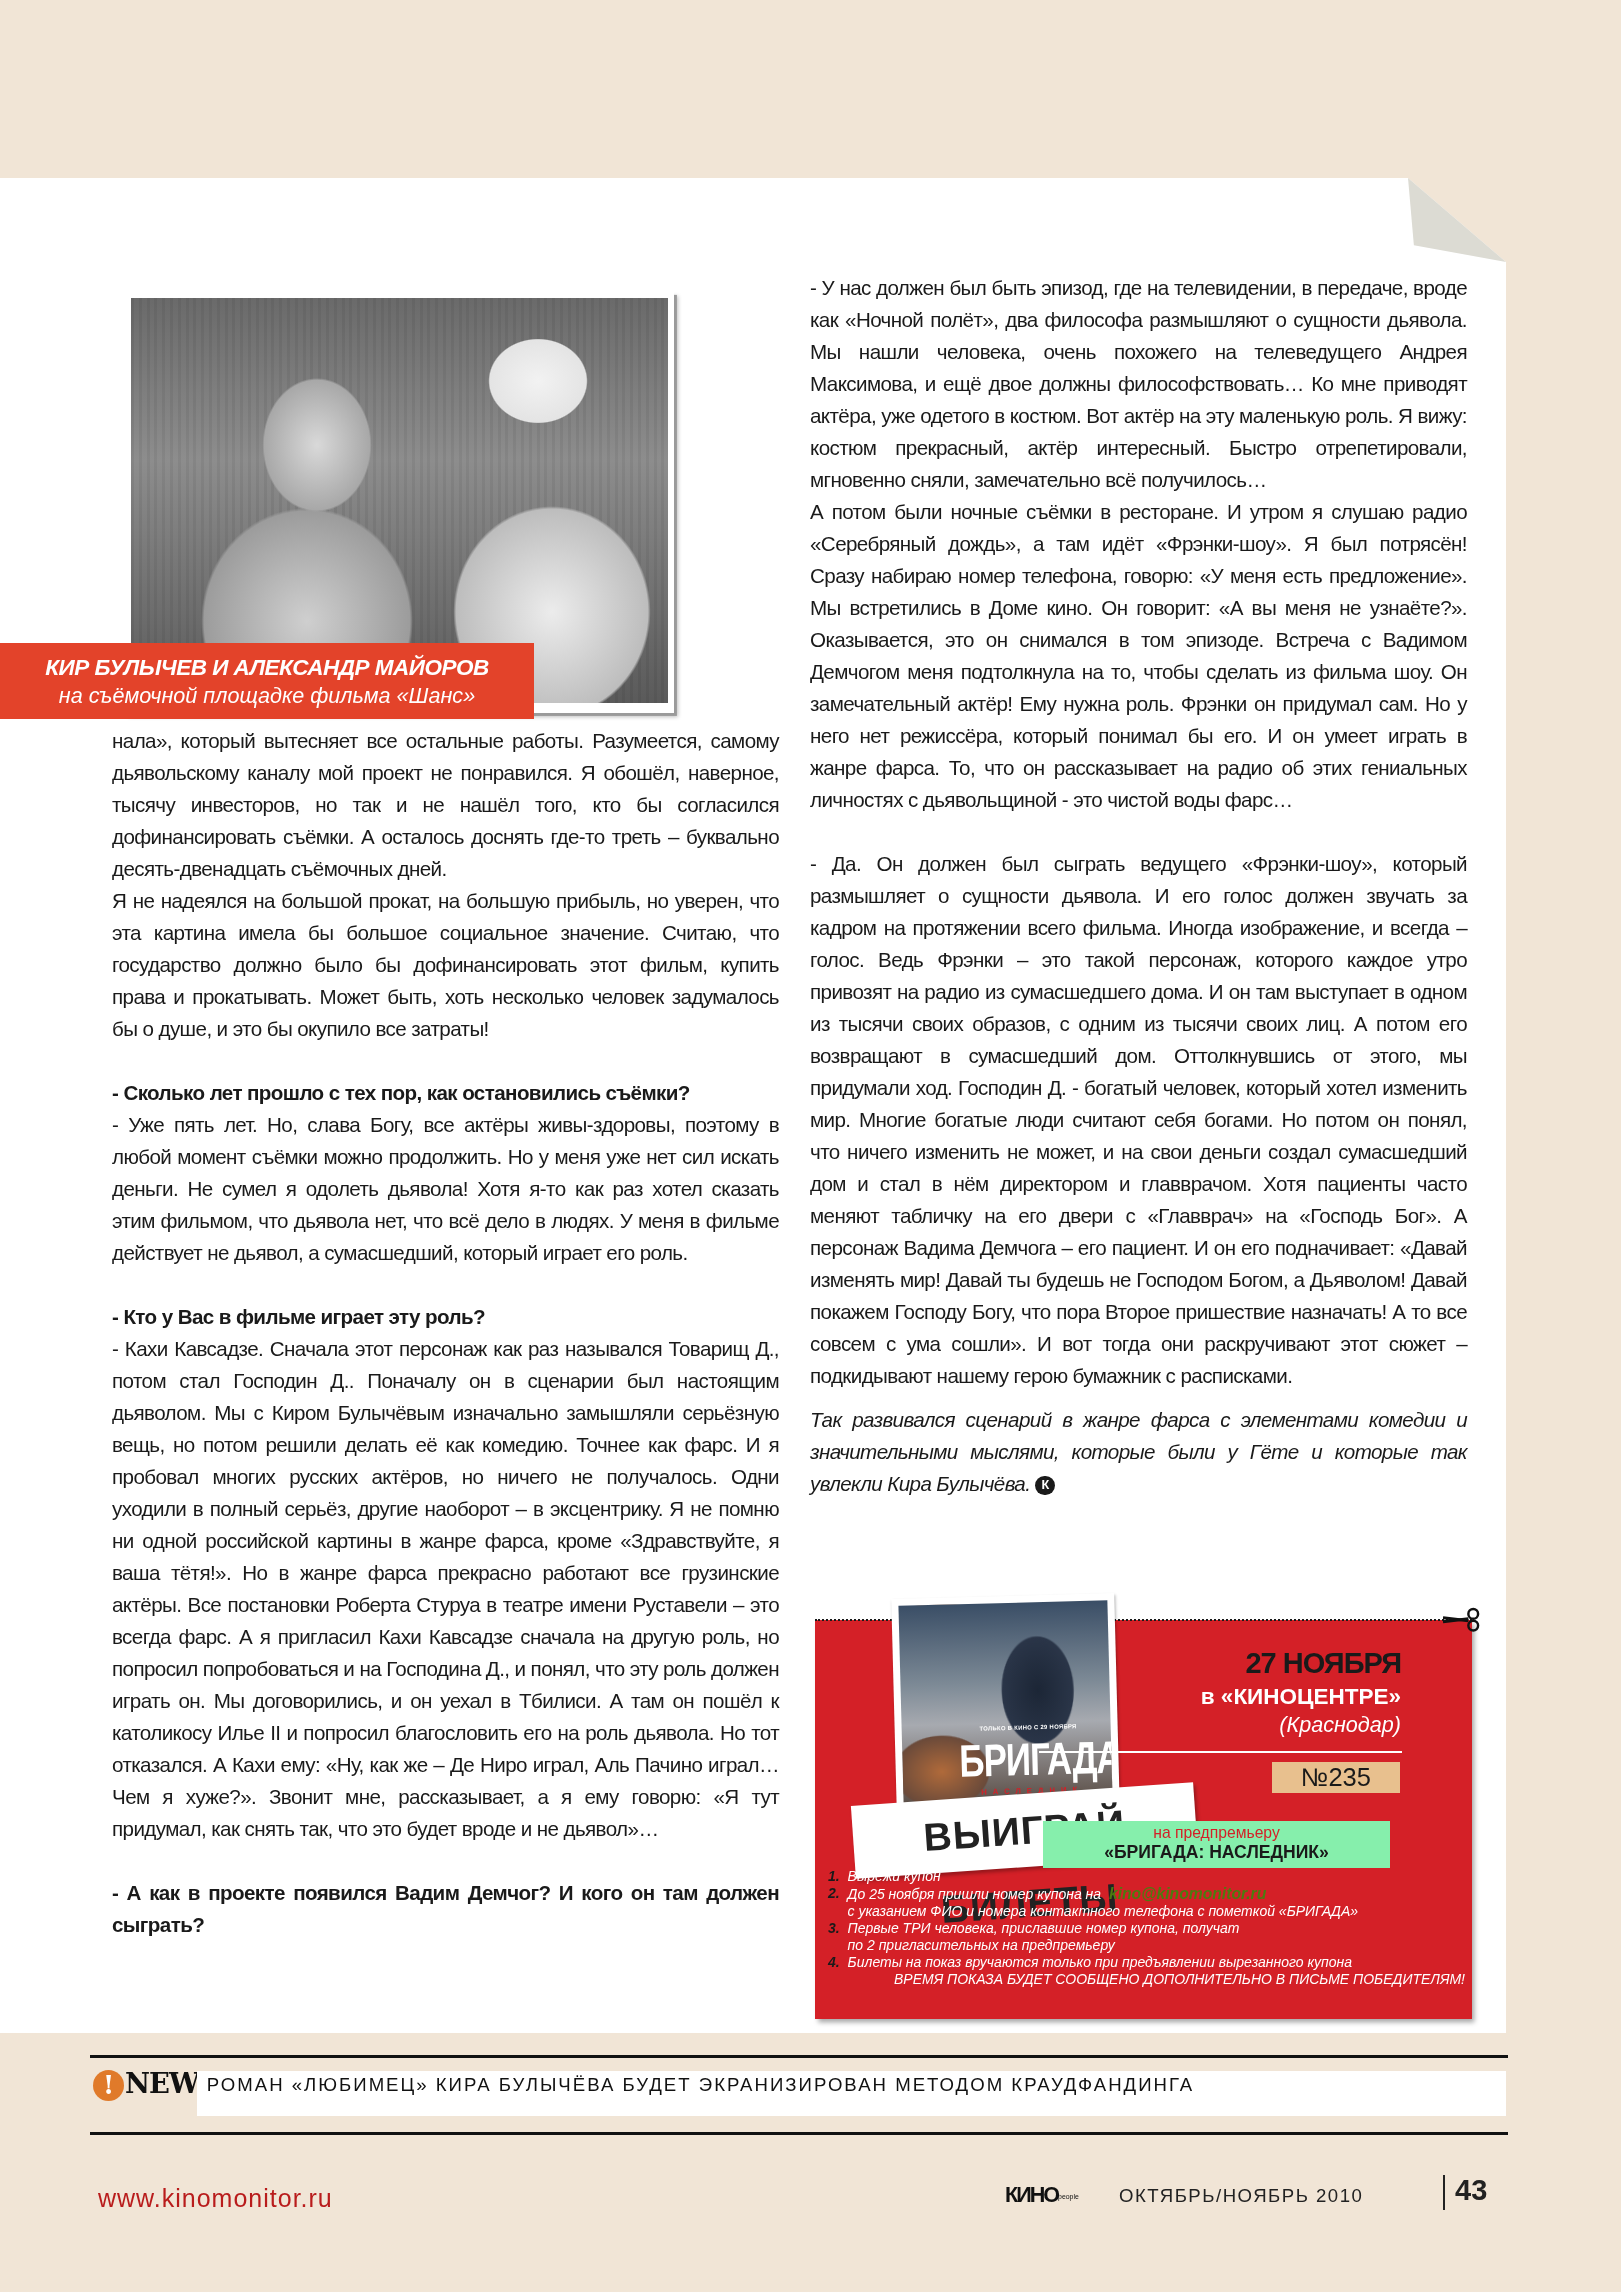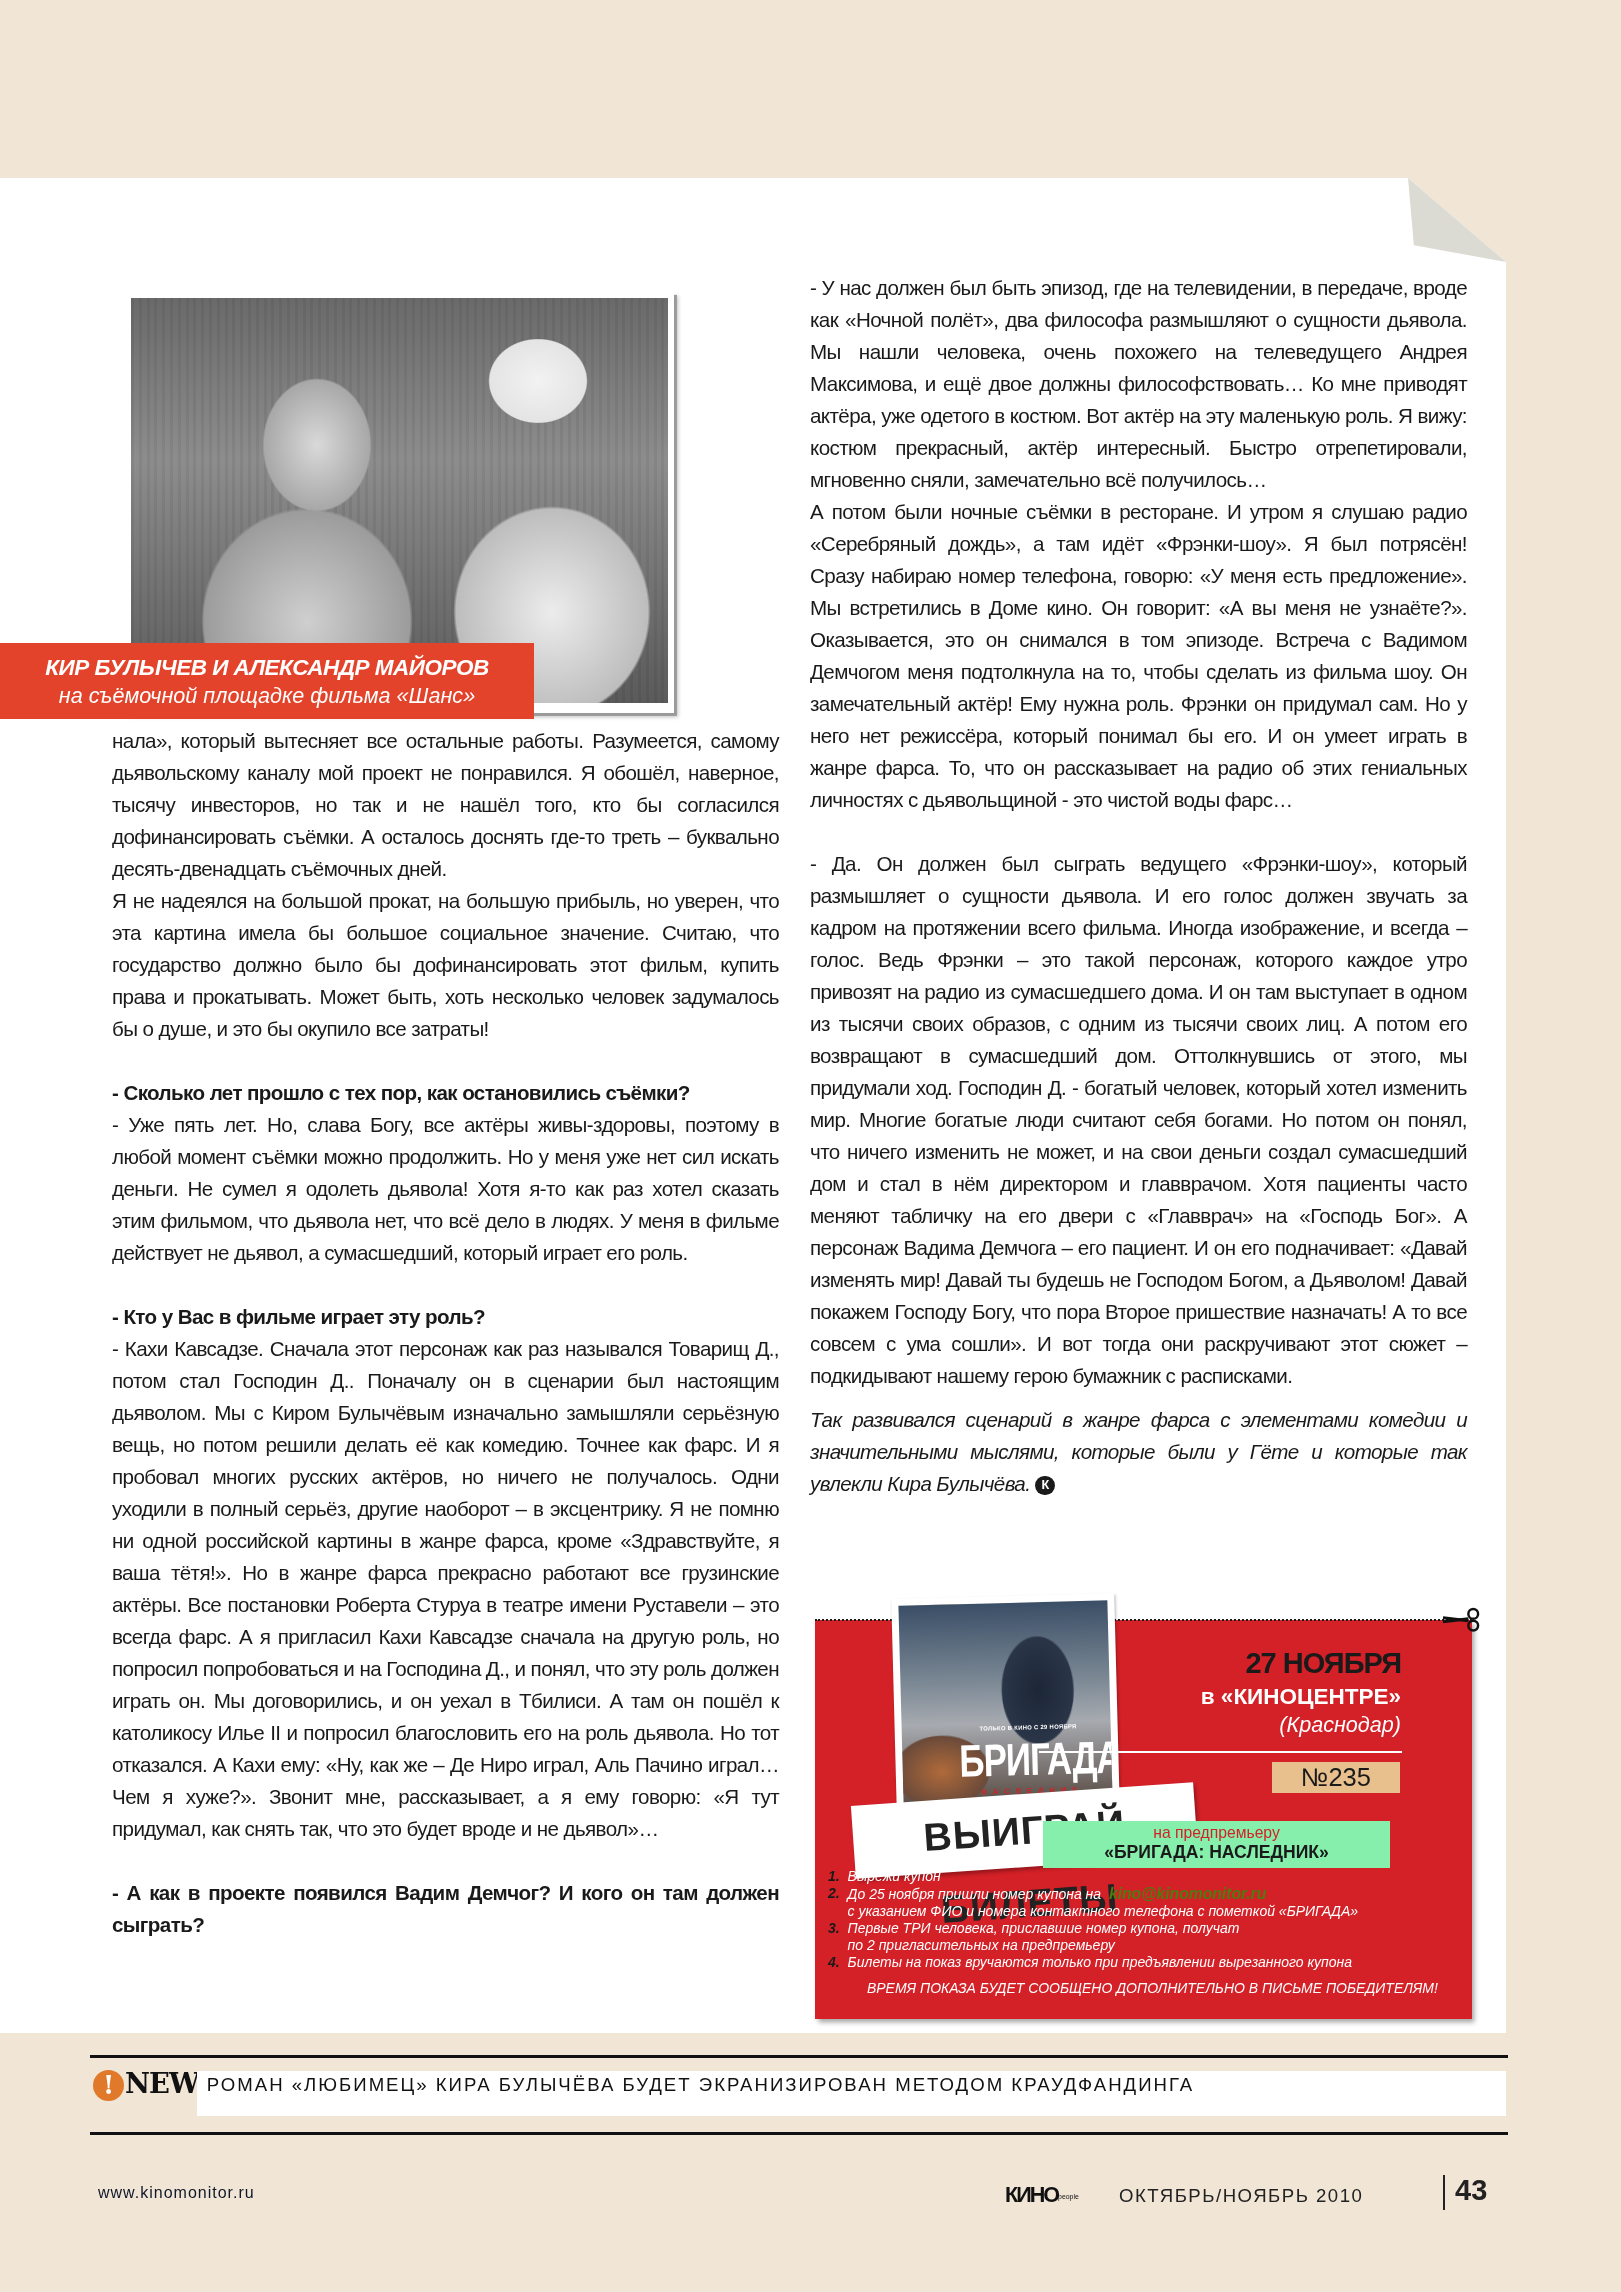--- a/index.html
+++ b/index.html
@@ -196,21 +196,21 @@
     width: 637px;
     color: #fff;
     font-style: italic;
     font-size: 14px;
     line-height: 17px;
   }
   .rules .rule { display: flex; }
   .rules .num { color: #1a1a1a; font-weight: bold; width: 19.6px; flex: none; }
   .rules .email { color: #4d7c0f; font-weight: bold; font-size: 15.7px; margin-left: 7.8px; }
   .rules .indent { padding-left: 19.6px; }
-  .rules .notice { margin-top: 9px; text-align: center; font-size: 14px; padding-left: 11.8px; }
+  .rules .notice { margin-top: 0; text-align: right; font-size: 14px; padding-left: 11.8px; }
 
   
   .news-rule { position: absolute; left: 90px; width: 1418px; height: 2.9px; background: #111; }
   .news-icon {
     position: absolute; left: 93px; top: 2070px;
     width: 31px; height: 31px; border-radius: 50%;
     background: #e07a2a; color: #fff;
     font-weight: bold; font-size: 25.5px; line-height: 31px; text-align: center;
     font-family: "DejaVu Serif", serif;
   }
@@ -225,21 +225,21 @@
     background: #fff;
     font-size: 18.6px; line-height: 27.4px;
     padding-left: 9.8px;
     color: #111;
     letter-spacing: 2px;
   }
 
   
   .footer-url {
     position: absolute; left: 98px; top: 2184px;
-    font-size: 16px; color: #0f172a; letter-spacing: 1px;
+    font-size: 25px; color: #b91c1c; letter-spacing: 1px;
   }
   .footer-logo {
     position: absolute; left: 1005px; top: 2182px;
     font-size: 21.6px; font-weight: bold; color: #111; letter-spacing: -2px;
   }
   .footer-logo small { font-size: 6.9px; letter-spacing: 0; font-weight: normal; vertical-align: middle; }
   .footer-date {
     position: absolute; left: 1119px; top: 2185px;
     font-size: 18.6px; color: #222; letter-spacing: 1.5px;
   }

